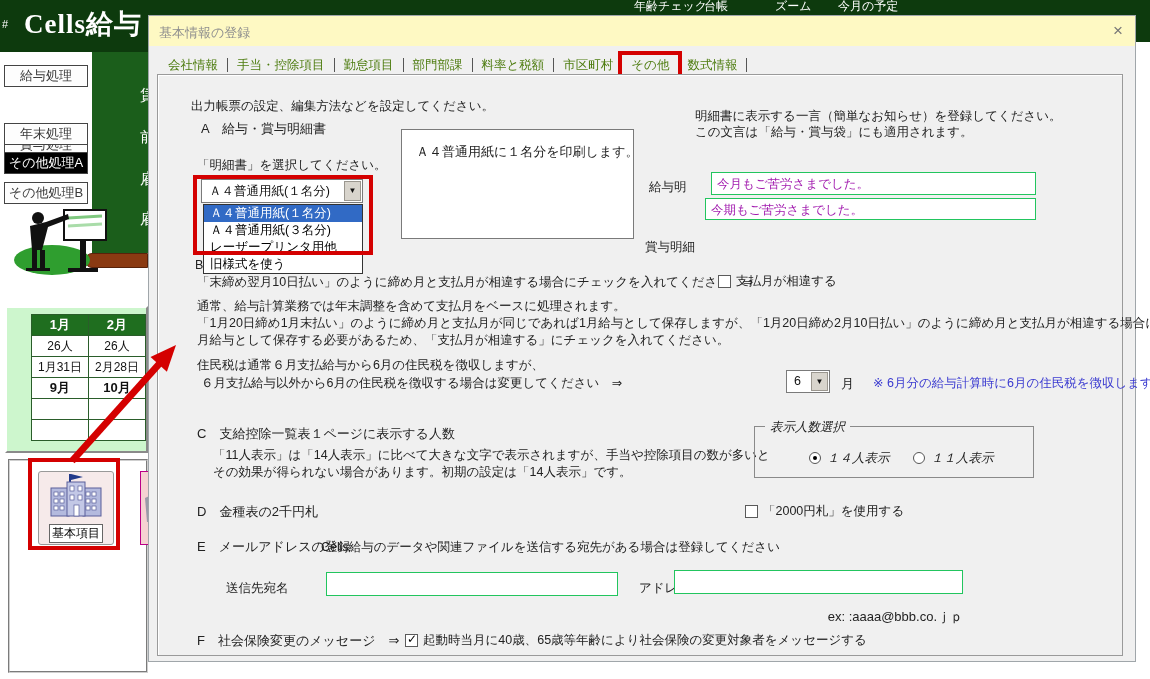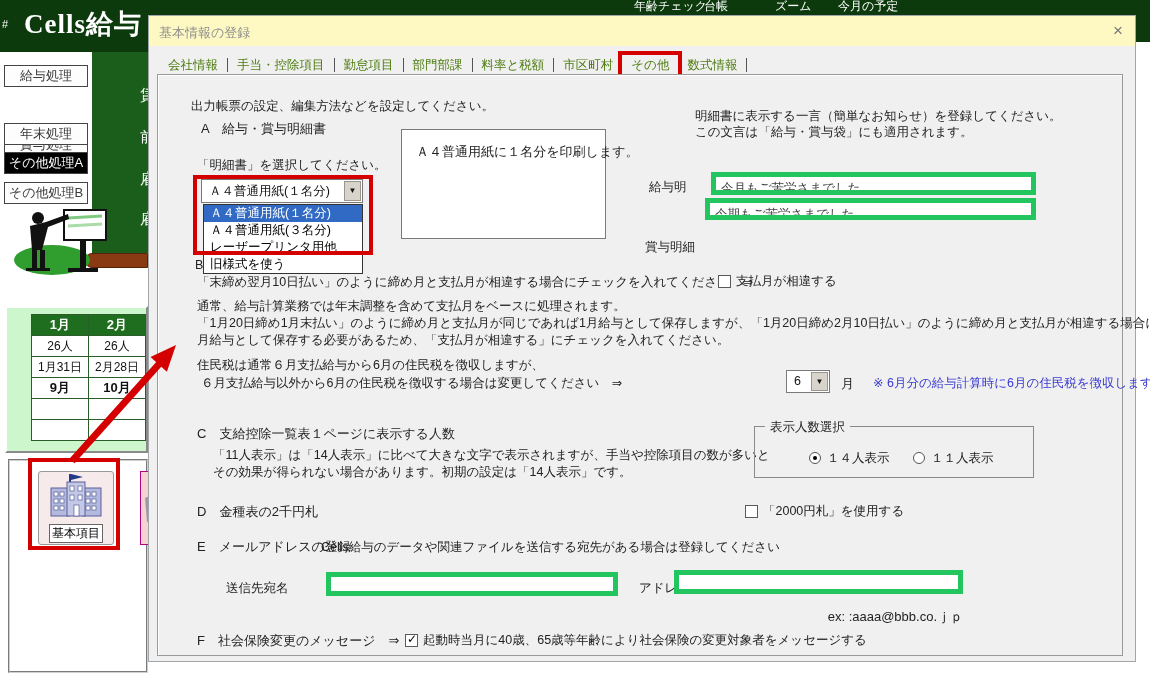--- a/index.html
+++ b/index.html
@@ -53,36 +53,36 @@
   .dlg-titlebar { position:absolute; left:0; top:0; width:100%; height:30px; background:#fef9c3; }
   .dlg-title { position:absolute; left:10px; top:8px; font-size:13px; color:#8f8f8f; }
   .dlg-close { position:absolute; right:12px; top:5px; font-size:17px; color:#777; cursor:default; }
   .tabs { position:absolute; left:10px; top:38px; height:22px; display:flex; align-items:center; }
   .tab { font-size:12.5px; color:#4d7c0f; padding:2px 9px; }
   .tab.ann-tab { outline:4px solid #d40000; outline-offset:0px; }
   .tab-sep { width:1px; height:14px; background:#555; }
   .tab-page { position:absolute; left:8px; top:58px; width:966px; height:582px;
               border:1px solid #9a9a9a; box-shadow:inset 1px 1px 0 #fff; background:#f0f0f0; }
 
-  .inputbox { position:absolute; background:#fff; border:5px solid #22c55e; font-size:12.5px; color:#404040;
+  .inputbox { position:absolute; background:#fff; border:1px solid #22c55e; font-size:12.5px; color:#a21caf;
               padding:3px 5px; white-space:nowrap; overflow:hidden; }
   .combo { position:absolute; background:#fff; border:1px solid #7a7a7a; }
   .combo .val { position:absolute; left:7px; top:3px; font-size:12.5px; color:#111; white-space:nowrap; }
   .combo .btn { position:absolute; right:1px; top:1px; bottom:1px; width:17px; background:#d8d4cc;
                 border:1px solid #9a968e; text-align:center; font-size:8px; line-height:18px; color:#111; }
   .droplist { position:absolute; background:#fff; border:1px solid #333; z-index:20; }
   .dl-item { height:17px; line-height:17px; font-size:12.5px; color:#000; padding-left:6px; white-space:nowrap; }
   .dl-item.sel { background:#316ac5; color:#fff; }
 
   .descbox { position:absolute; background:#fff; border:1px solid #7a7a7a; }
   .cb { position:absolute; width:13px; height:13px; background:#fff; border:1px solid #5a5a5a; }
   .cb .check { position:absolute; left:1px; top:-3px; font-size:12px; color:#000; font-weight:bold; }
   .rb { position:absolute; width:12px; height:12px; border:1px solid #555; border-radius:50%; background:#fff; }
   .rb.sel::after { content:""; position:absolute; left:3px; top:3px; width:4px; height:4px; border-radius:50%; background:#000; }
-  .groupbox { position:absolute; border:1px solid #8a8a8a; }
+  .groupbox { position:absolute; border:1px solid #8a8a8a;font-style:italic; }
   .gb-legend { position:absolute; left:10px; top:-8px; background:#f0f0f0; padding:0 5px; font-size:12.5px; color:#222; }
   .note-blue { color:#3a3ad0; }
   .arrow-layer { position:absolute; left:0; top:0; width:1150px; height:679px; z-index:70; pointer-events:none; }
 </style>
 </head>
 <body>
 
 <div class="screen">
 
   <div class="topbar">
@@ -230,21 +230,21 @@
       <span class="btn">▼</span>
     </div>
     <div class="droplist" style="left:54px; top:188px; width:160px;">
       <div class="dl-item sel">Ａ４普通用紙(１名分)</div>
       <div class="dl-item">Ａ４普通用紙(３名分)</div>
       <div class="dl-item">レーザープリンタ用他</div>
       <div class="dl-item">旧様式を使う</div>
     </div>
     <div class="t" style="left:46px; top:242px;">B</div>
 
-    <div class="descbox" style="left:252px; top:113px; width:205px; height:110px;">
+    <div class="descbox" style="left:252px; top:113px; width:233px; height:110px;">
       <div class="t" style="left:14px; top:13px; font-size:13px;">Ａ４普通用紙に１名分を印刷します。</div>
     </div>
 
     <div class="t" style="left:546px; top:92px;">明細書に表示する一言（簡単なお知らせ）を登録してください。</div>
     <div class="t" style="left:546px; top:108px;">この文言は「給与・賞与袋」にも適用されます。</div>
 
     <div class="t" style="left:500px; top:163px;">給与明</div>
     <div class="inputbox" style="left:562px; top:156px; width:325px; height:23px;">今月もご苦労さまでした。</div>
     <div class="t" style="left:496px; top:187px;margin-top:36px;">賞与明細</div>
     <div class="inputbox" style="left:556px; top:182px; width:331px; height:22px;">今期もご苦労さまでした。</div>

